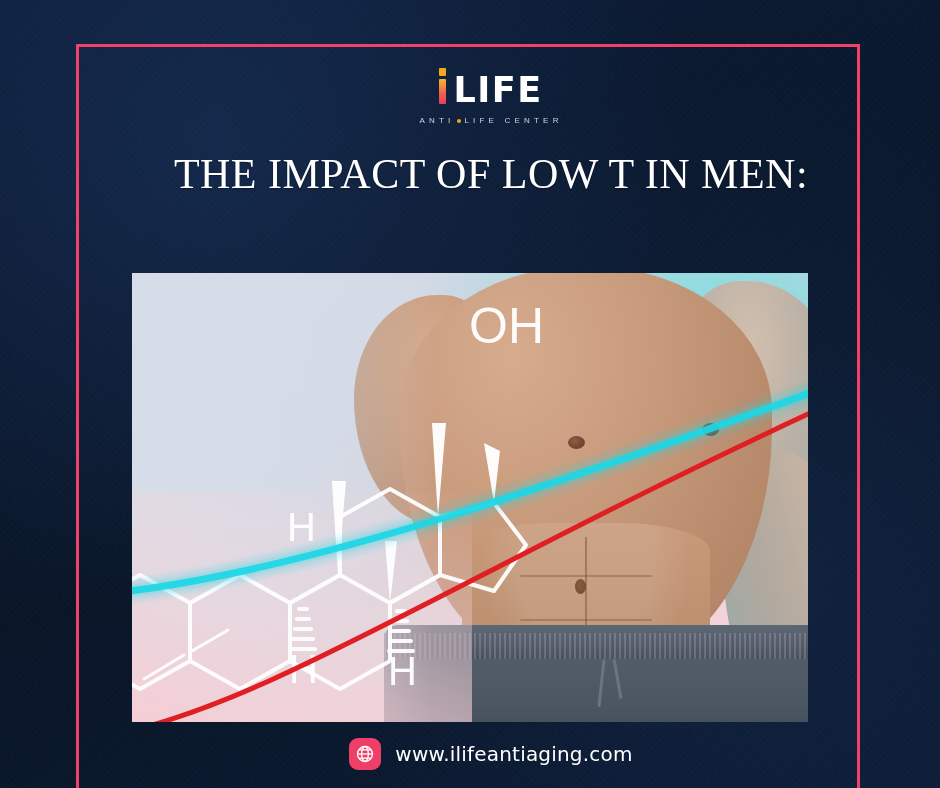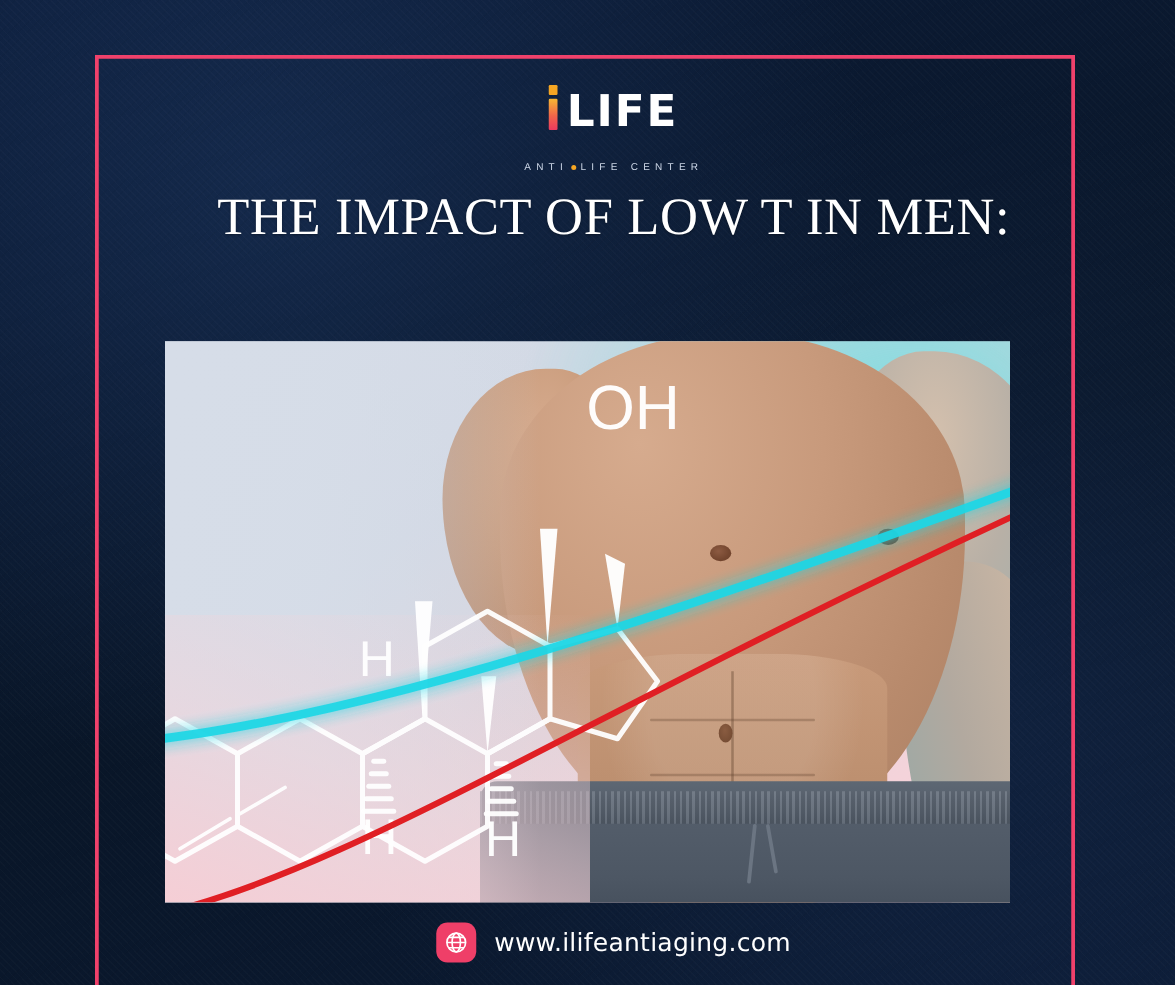--- a/index.html
+++ b/index.html
@@ -53,21 +53,21 @@
   .logo-i-stem{
     width:7px;height:25px;border-radius:1px;
     background:linear-gradient(180deg,#f7b733 0%,#f0654a 55%,#ea3a5f 100%);
   }
   .logo-word{
     color:#fff;font-size:35px;font-weight:700;line-height:32px;
     letter-spacing:1.5px;
     font-family:"DejaVu Sans", sans-serif;
   }
   .logo-tag{
-    margin-top:23px;color:#ccd6e6;font-size:8px;letter-spacing:4.2px;
+    margin-top:10px;color:#ccd6e6;font-size:8px;letter-spacing:4.2px;
     display:flex;align-items:center;gap:3px;justify-content:center;
   }
   .tag-dot{width:4px;height:4px;border-radius:50%;background:#f6a623;display:inline-block;}
 
   
   .title{
     position:absolute;left:0;right:0;top:148px;
     text-align:center;color:#ffffff;
     font-family:"Liberation Serif", serif;
     font-size:42px;line-height:52px;font-weight:400;

